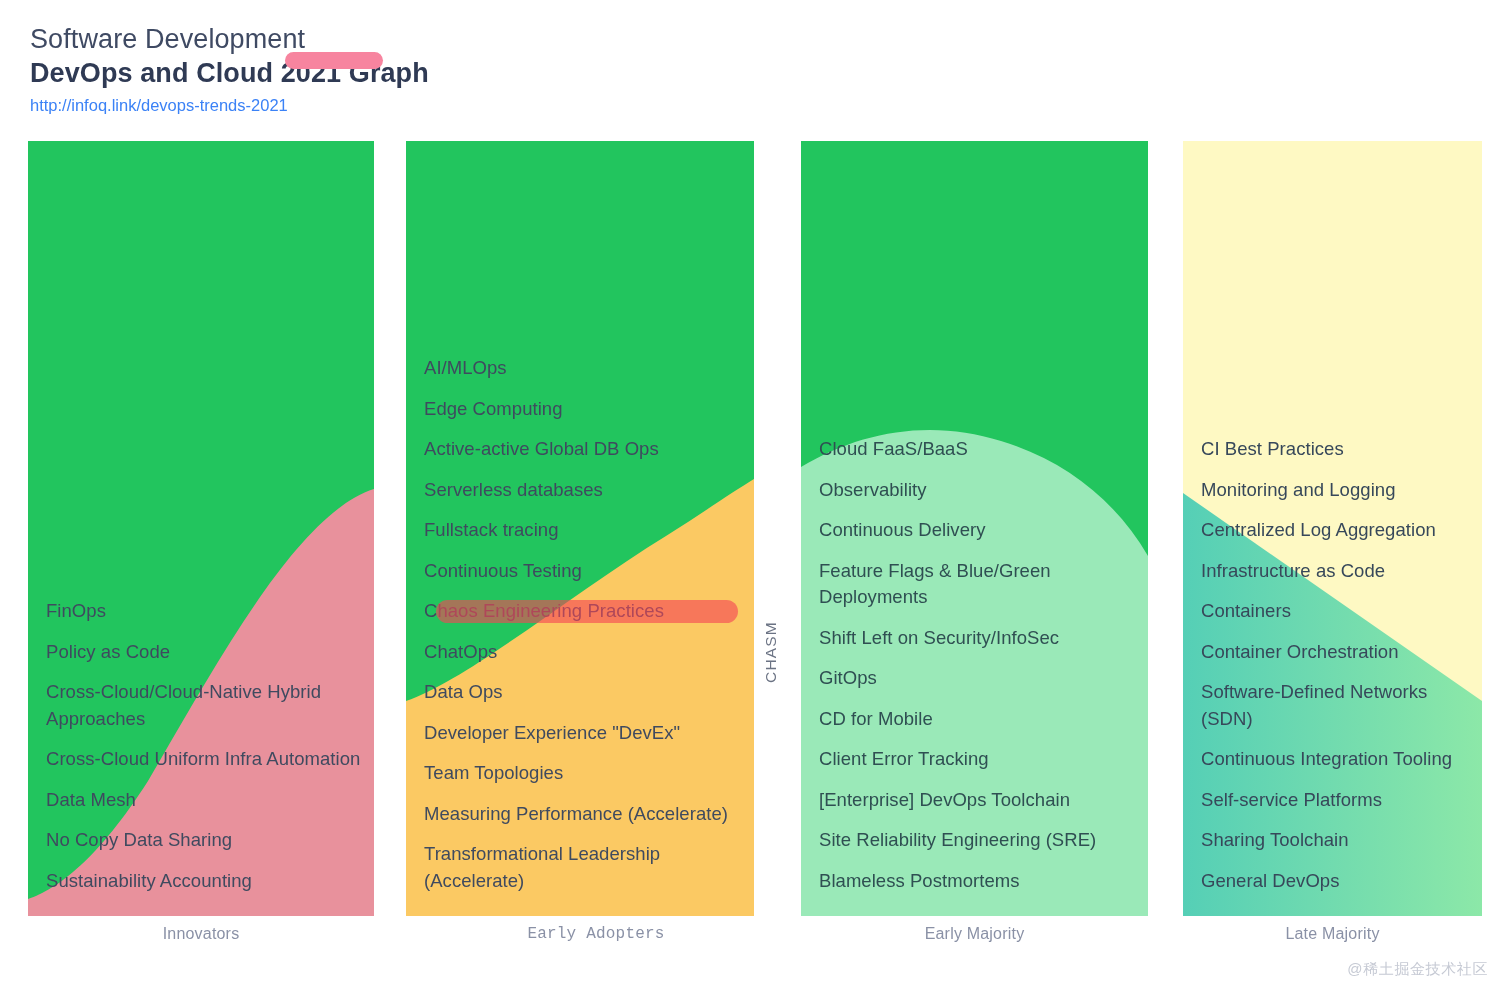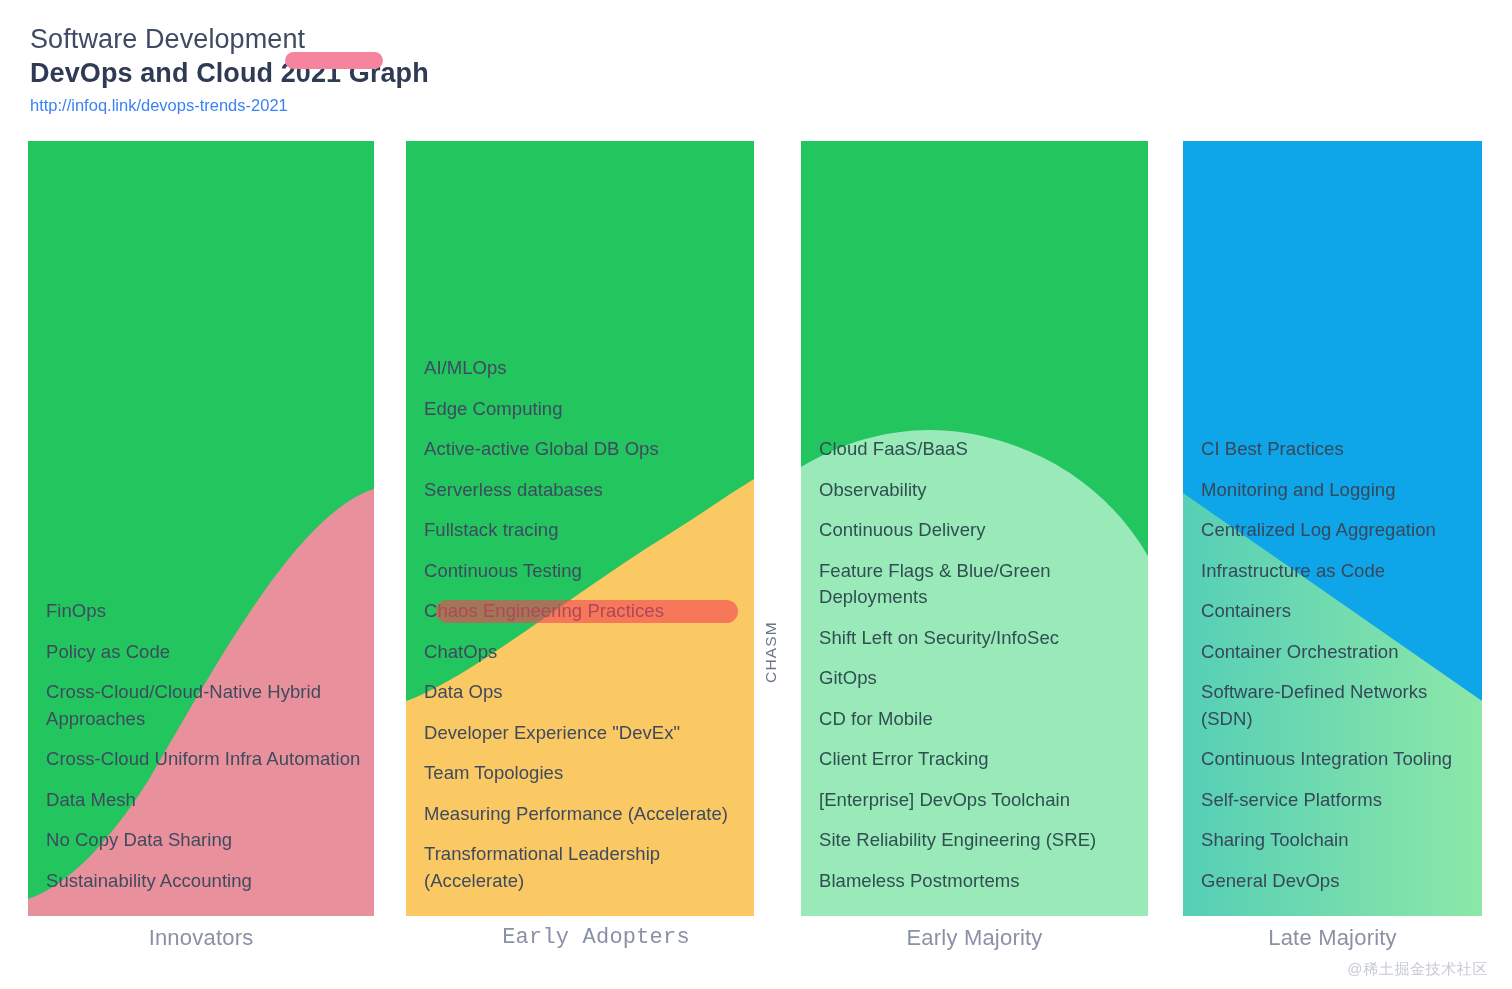--- a/index.html
+++ b/index.html
@@ -91,21 +91,21 @@
   .col {
     position: absolute;
     top: 0;
     height: 775px;
     background: #22c55e;
     overflow: hidden;
   }
   .col.c1 { left: 28px;   width: 346px; }
   .col.c2 { left: 406px;  width: 348px; }
   .col.c3 { left: 801px;  width: 347px; }
-  .col.c4 { left: 1183px; width: 299px; background: #0ea5e9; }
+  .col.c4 { left: 1183px; width: 299px; background: #fef9c3; }
 
   .col-shape {
     position: absolute;
     inset: 0;
     width: 100%;
     height: 100%;
     z-index: 0;
   }
 
   .items {
@@ -162,21 +162,21 @@
   
   .stage-labels {
     position: absolute;
     top: 925px;
     left: 0;
     width: 1512px;
     height: 40px;
   }
   .stage {
     position: absolute;
-    font-size: 22px;
+    font-size: 16px;
     color: #8a91a6;
     letter-spacing: 0.2px;
     text-align: center;
   }
   .stage.s1 { left: 28px;   width: 346px; }
   .stage.s2 { left: 422px;  width: 348px; font-family: Liberation Mono, monospace; }
   .stage.s3 { left: 801px;  width: 347px; }
   .stage.s4 { left: 1183px; width: 299px; }
 
   

